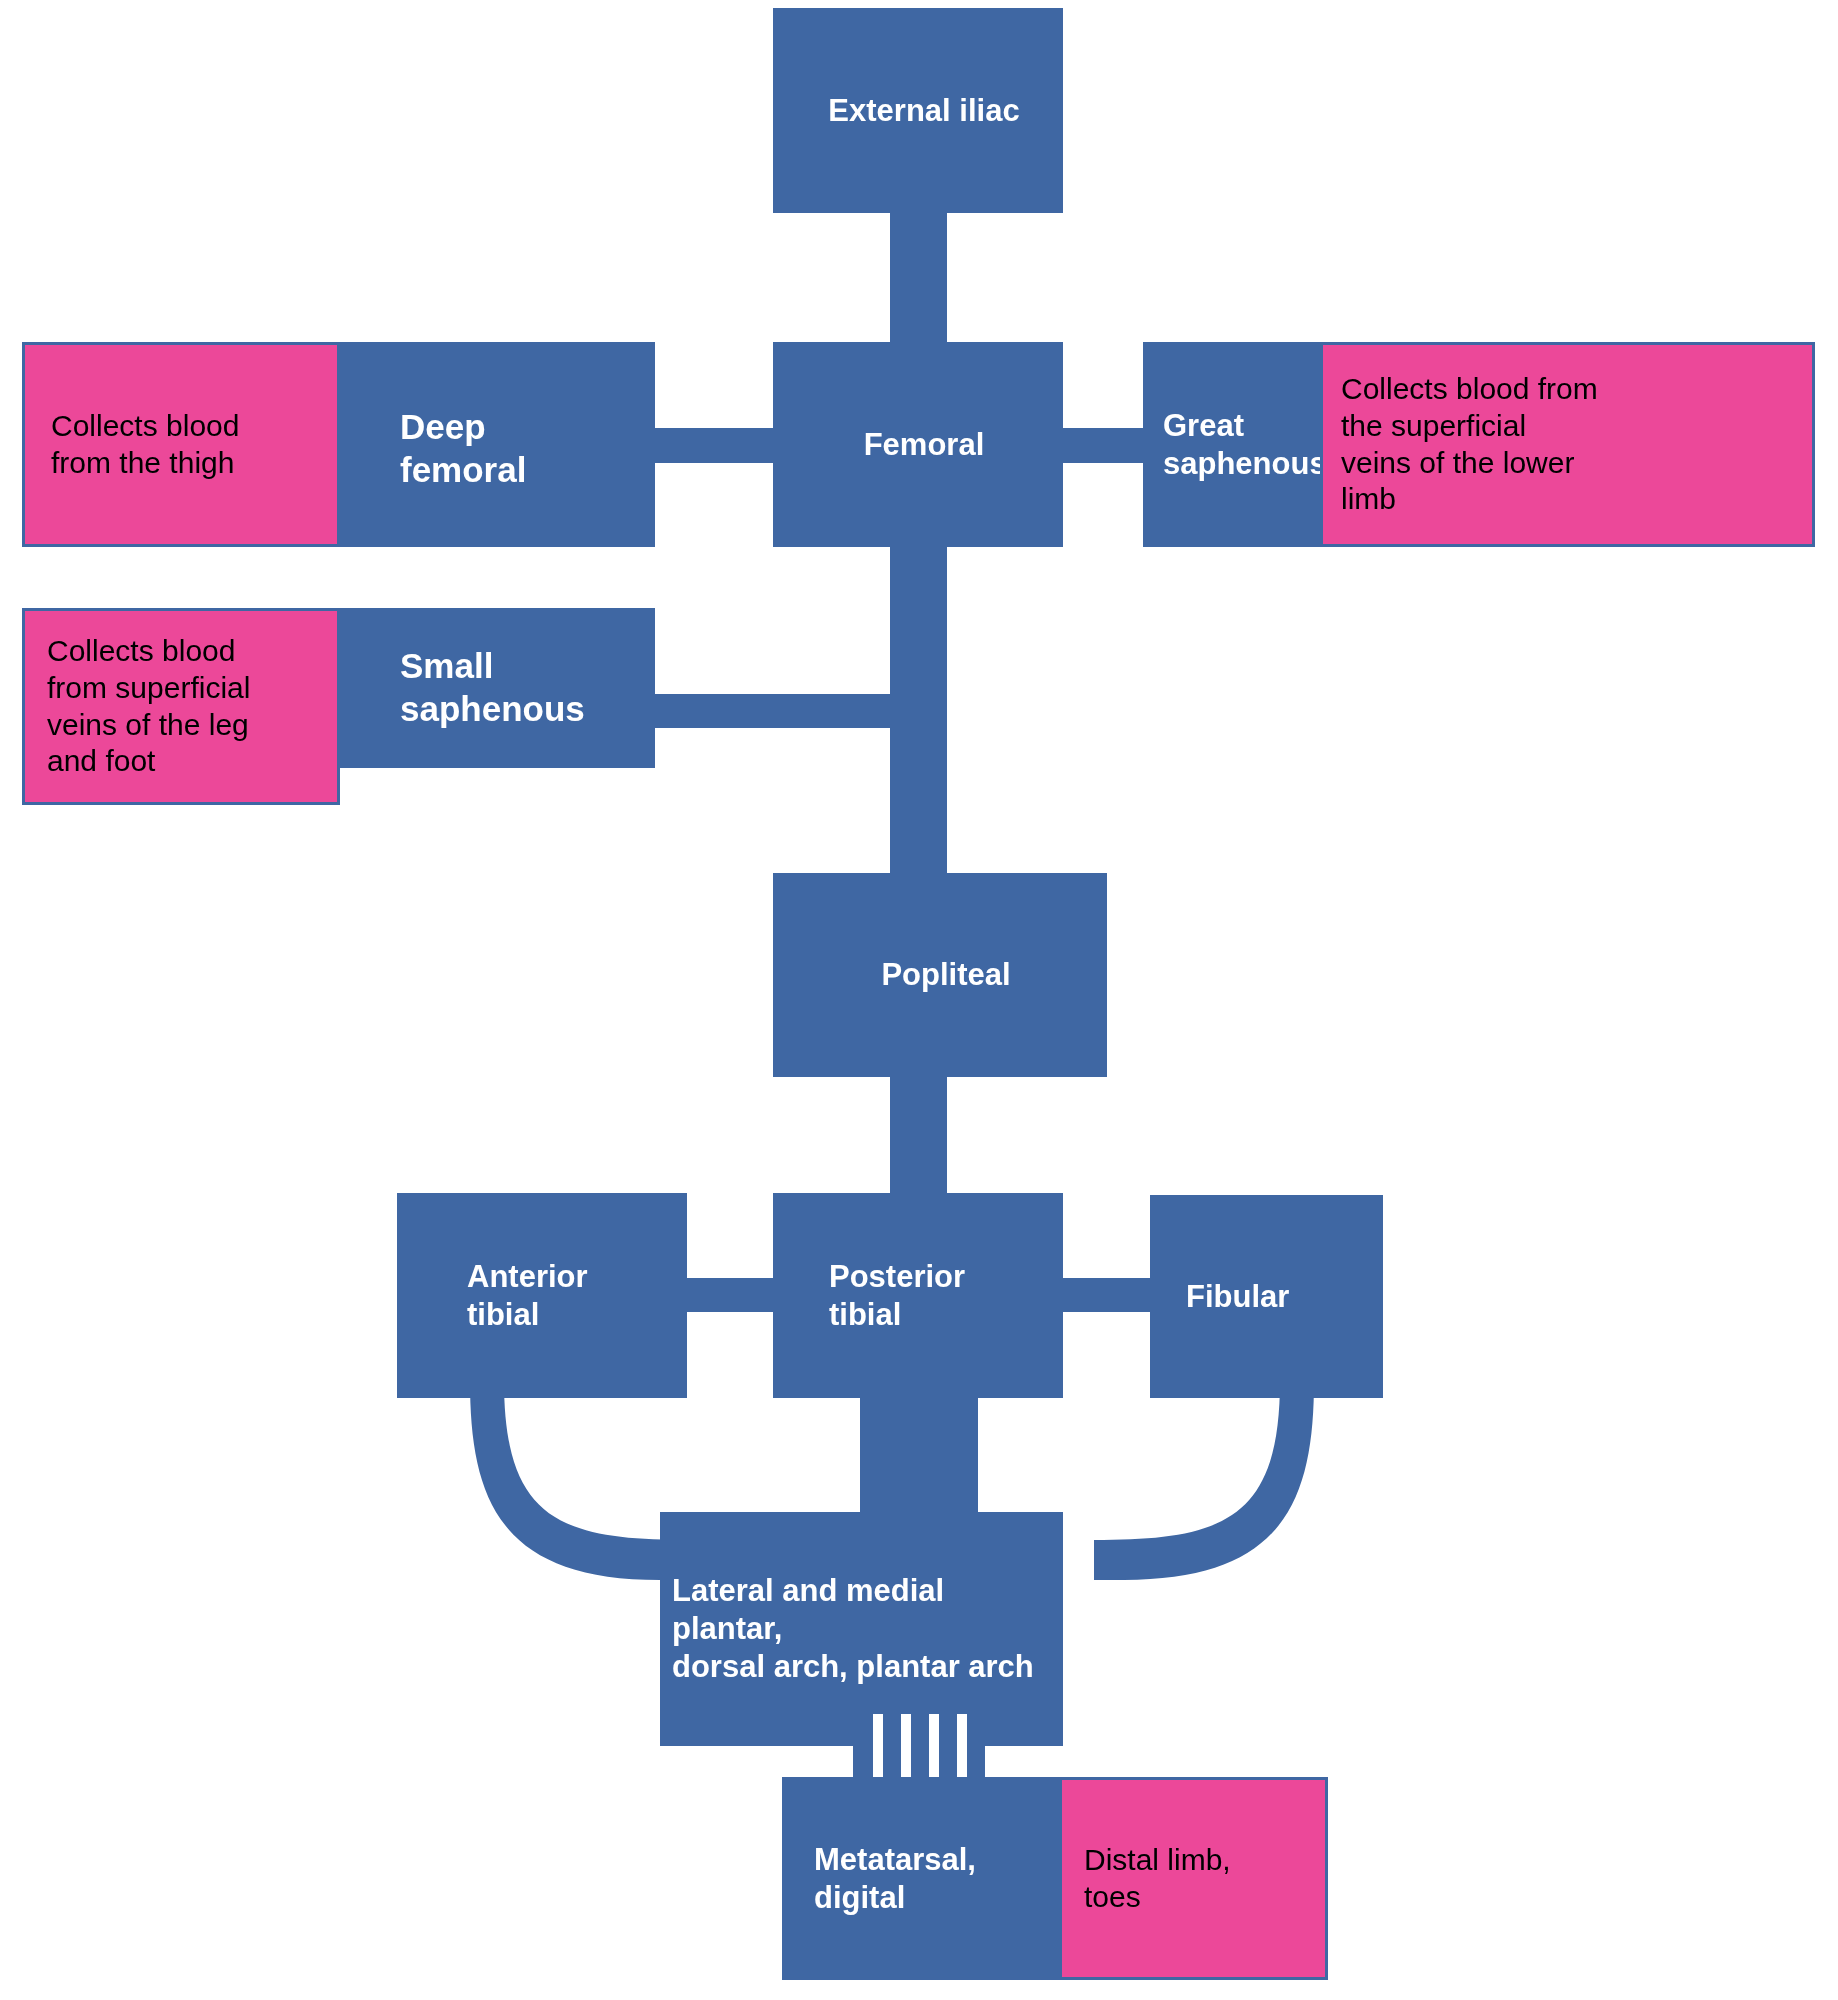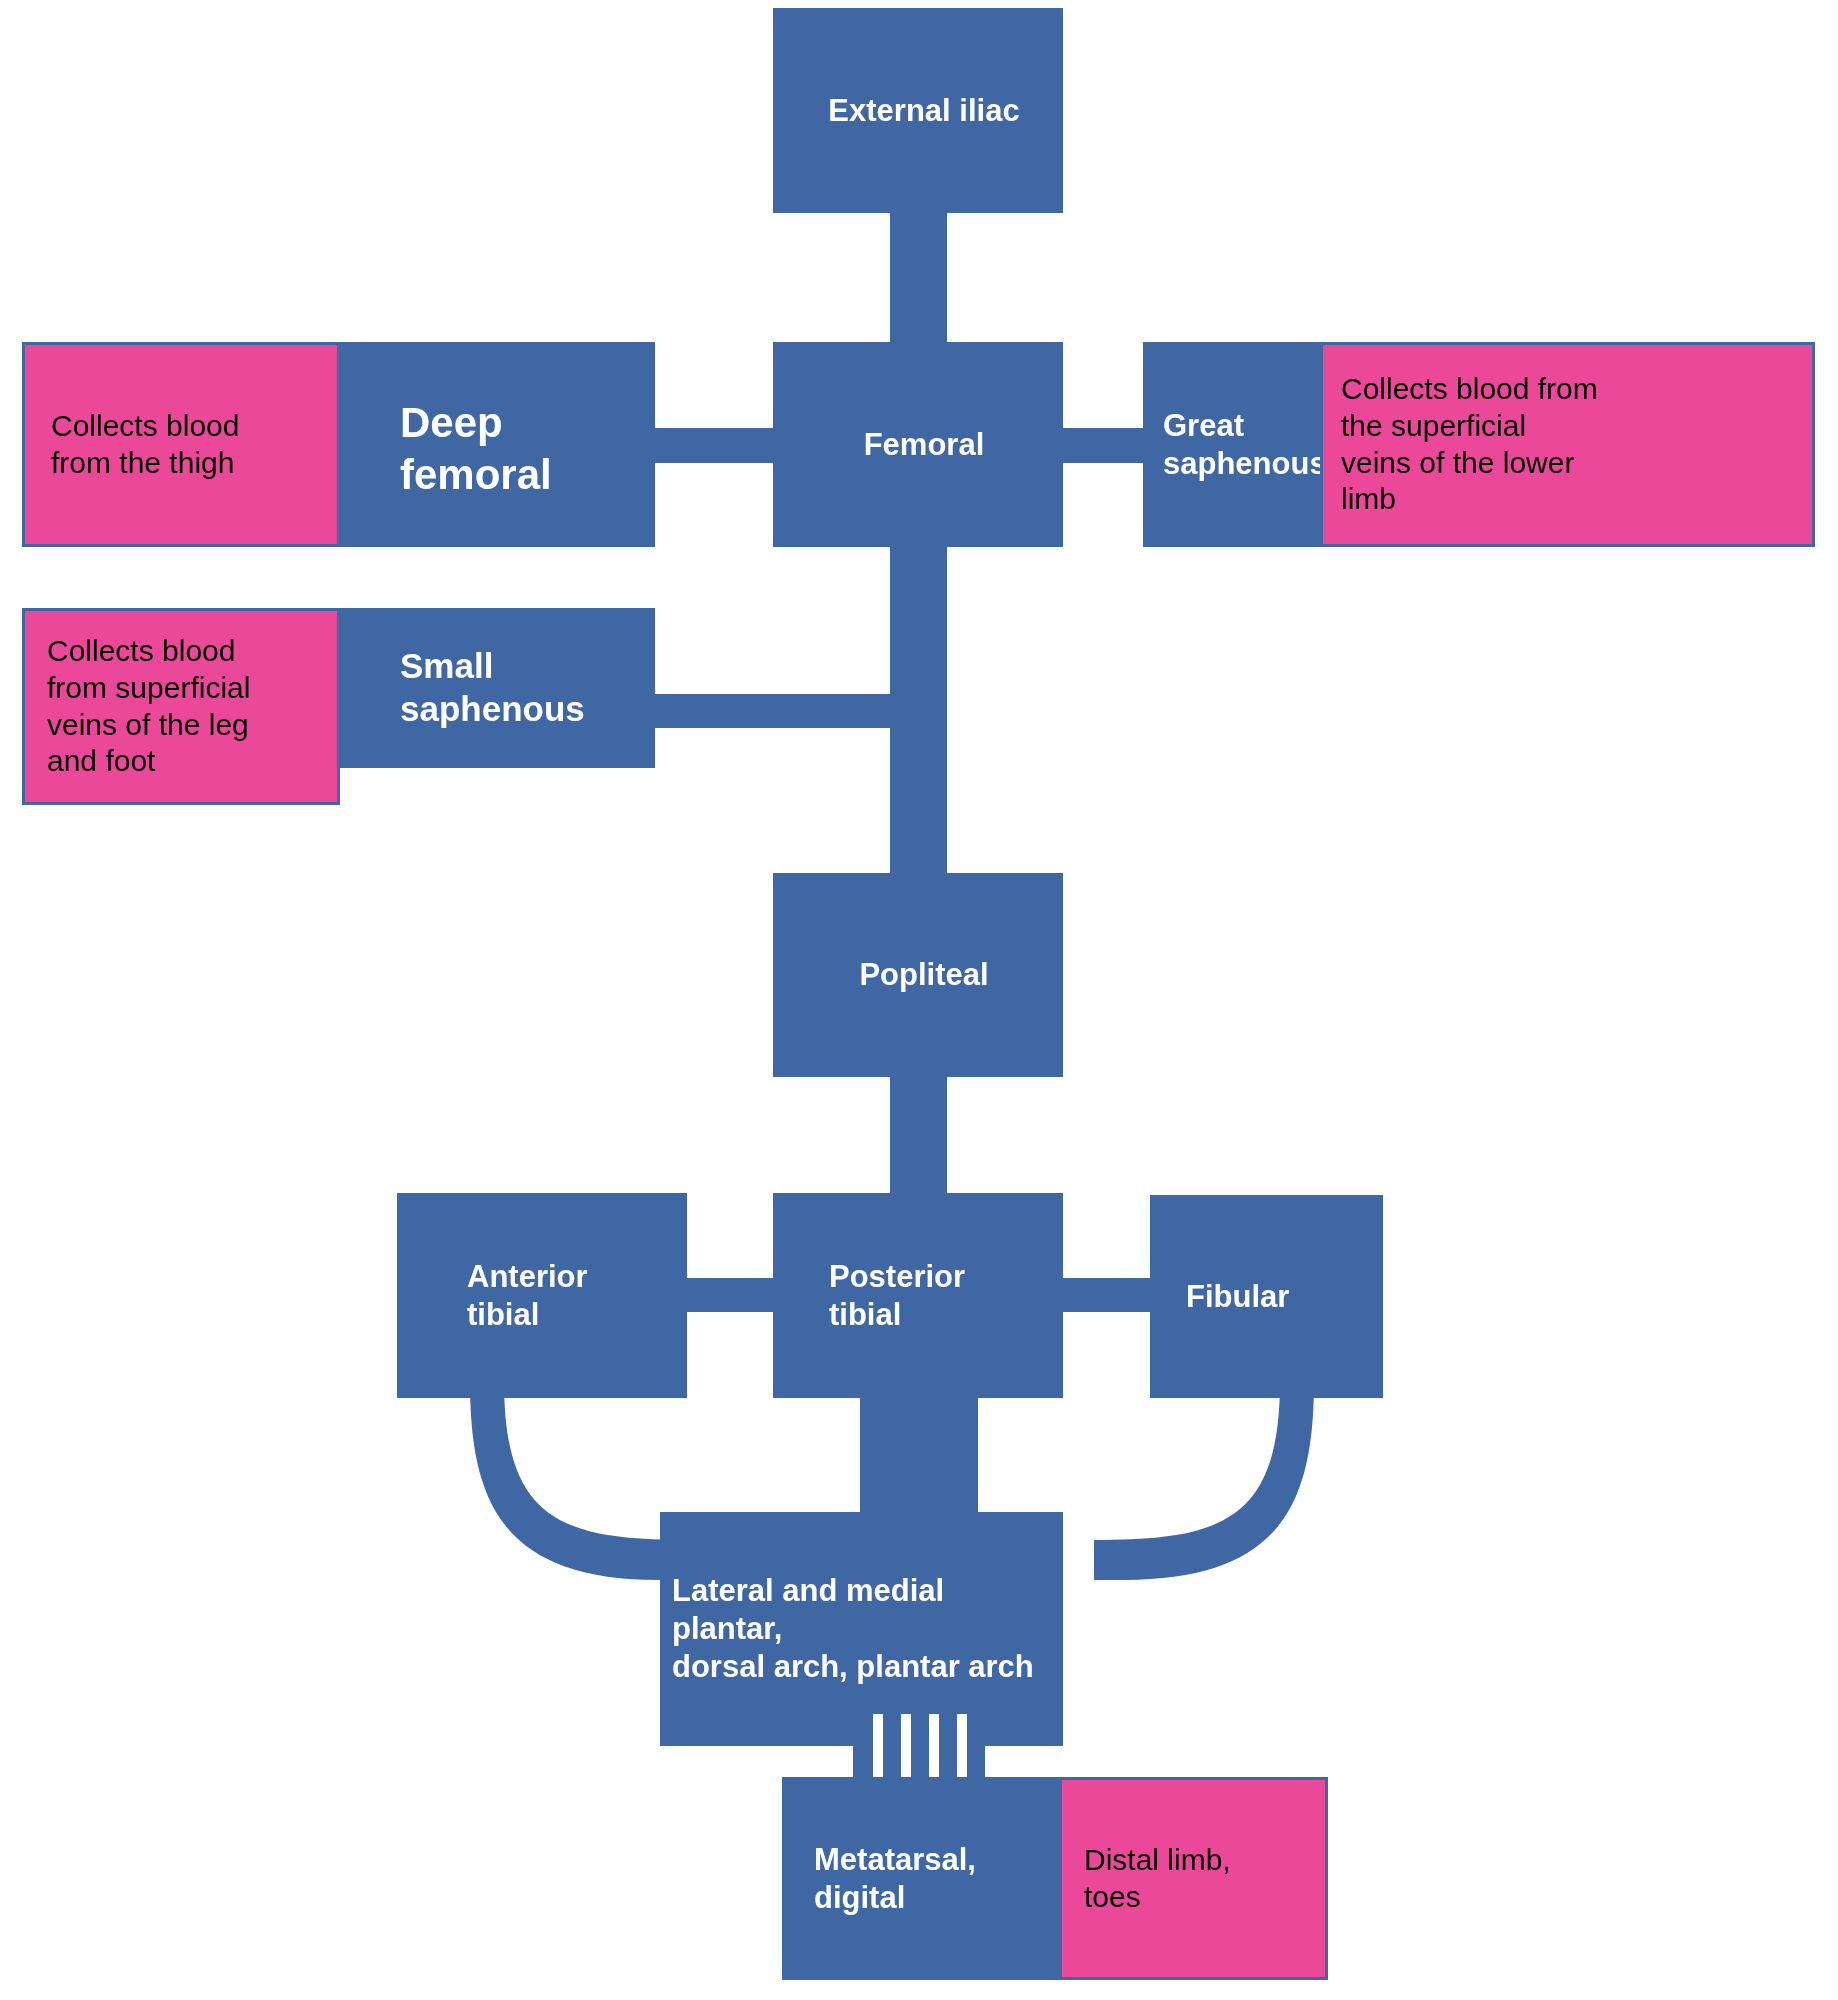--- a/index.html
+++ b/index.html
@@ -97,21 +97,21 @@
 
   <div class="node node-blue" style="left:773px; top:8px; width:290px; height:205px; justify-content:center; font-size:31px;">
     <span class="node-label" style="text-align:center;">External iliac</span>
   </div>
 
   <div class="node node-white" style="left:22px; top:342px; width:318px; height:205px; padding:0 26px; font-size:30px;">
     <span class="node-label" style="text-align:left;">Collects blood
 from the thigh</span>
   </div>
 
-  <div class="node node-blue" style="left:340px; top:342px; width:315px; height:205px; padding:8px 0 0 60px; font-size:42px;">
+  <div class="node node-blue" style="left:340px; top:342px; width:315px; height:205px; padding:8px 0 0 60px; font-size:35px;">
     <span class="node-label" style="text-align:left;">Deep
 femoral</span>
   </div>
 
   <div class="node node-blue" style="left:773px; top:342px; width:290px; height:205px; justify-content:center; font-size:31px;">
     <span class="node-label" style="text-align:center;">Femoral</span>
   </div>
 
   <div class="node node-blue" style="left:1143px; top:342px; width:180px; height:205px; padding:0 0 0 20px; font-size:31px;">
     <span class="node-label" style="text-align:left;">Great
@@ -130,21 +130,21 @@
 from superficial
 veins of the leg
 and foot</span>
   </div>
 
   <div class="node node-blue" style="left:340px; top:608px; width:315px; height:160px; padding:0 0 0 60px; font-size:35px;">
     <span class="node-label" style="text-align:left;">Small
 saphenous</span>
   </div>
 
-  <div class="node node-blue" style="left:773px; top:873px; width:290px; height:204px; justify-content:center; font-size:31px;">
+  <div class="node node-blue" style="left:773px; top:873px; width:334px; height:204px; justify-content:center; font-size:31px;">
     <span class="node-label" style="text-align:center;">Popliteal</span>
   </div>
 
   <div class="node node-blue" style="left:397px; top:1193px; width:290px; height:205px; padding:0 0 0 70px; font-size:31px;">
     <span class="node-label" style="text-align:left;">Anterior
 tibial</span>
   </div>
 
   <div class="node node-blue" style="left:773px; top:1193px; width:290px; height:205px; padding:0 0 0 56px; font-size:31px;">
     <span class="node-label" style="text-align:left;">Posterior

